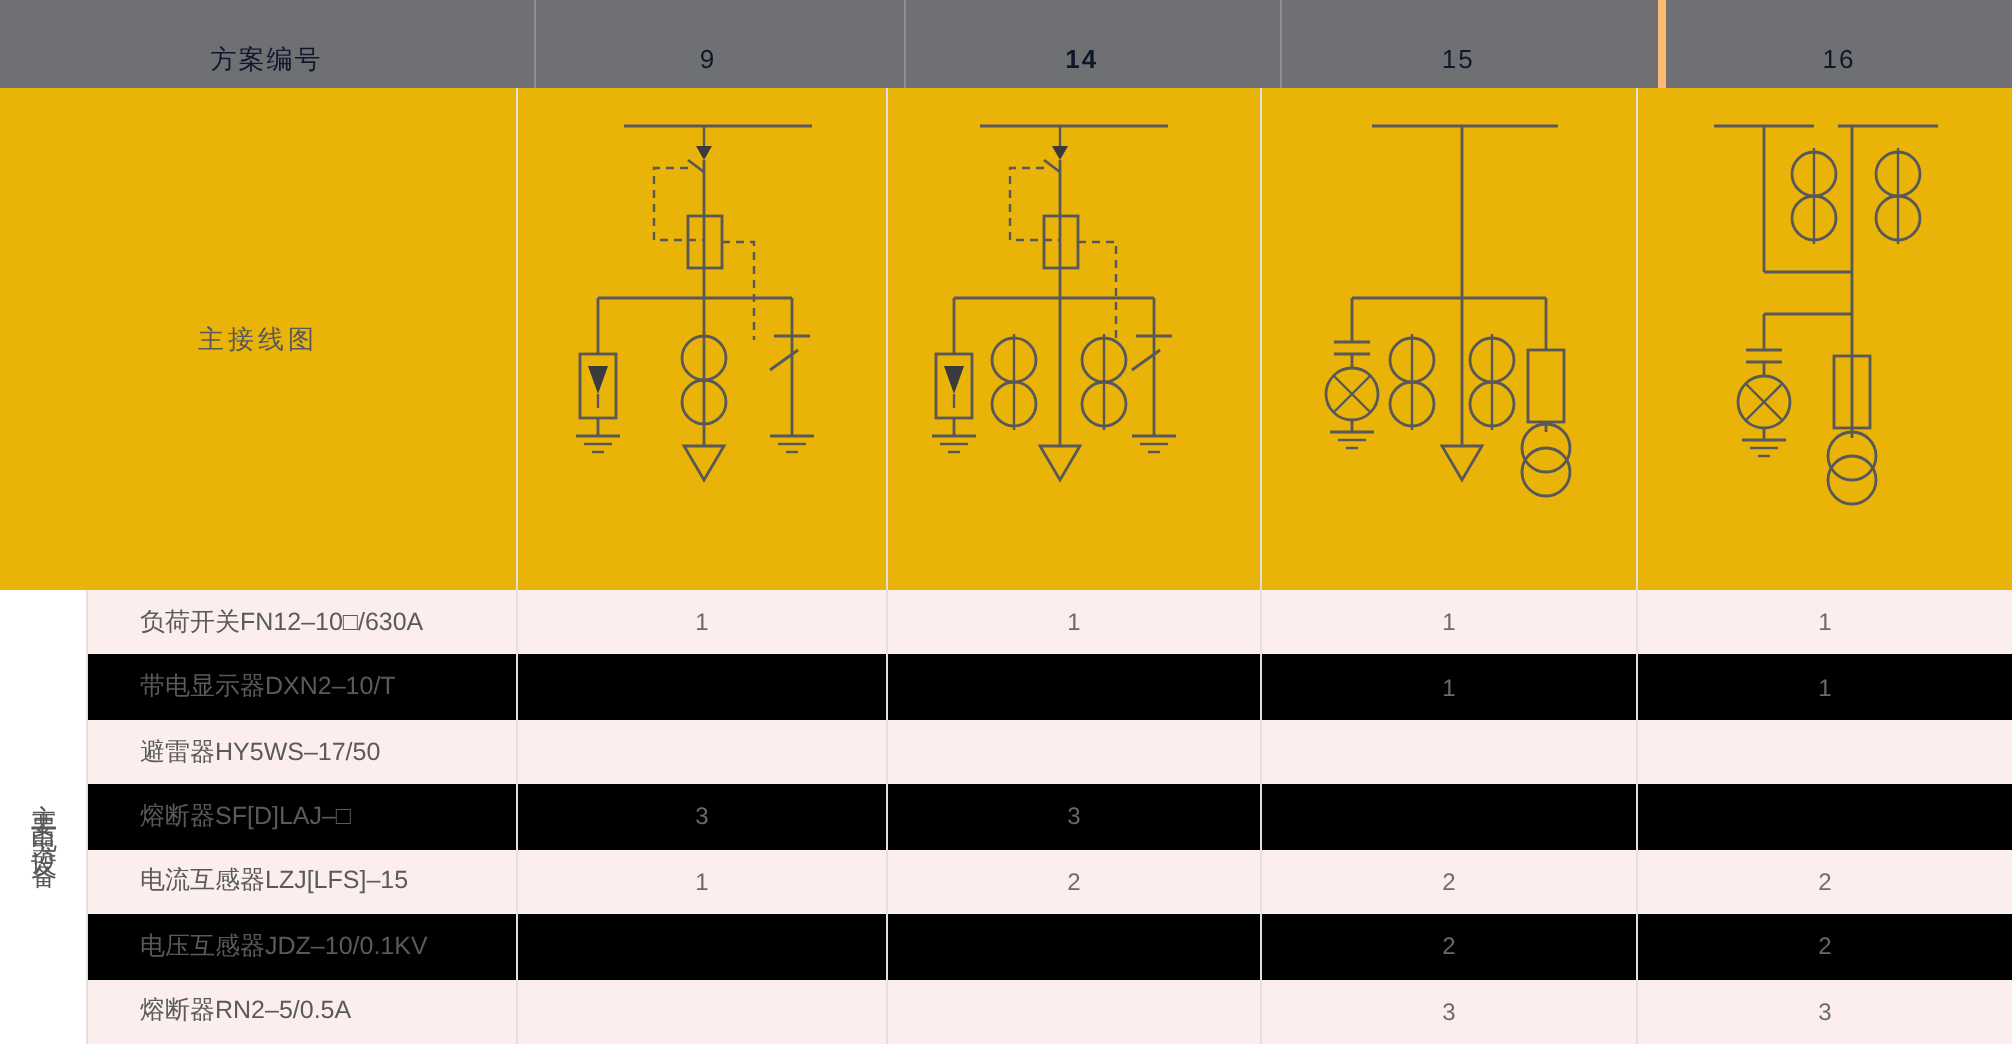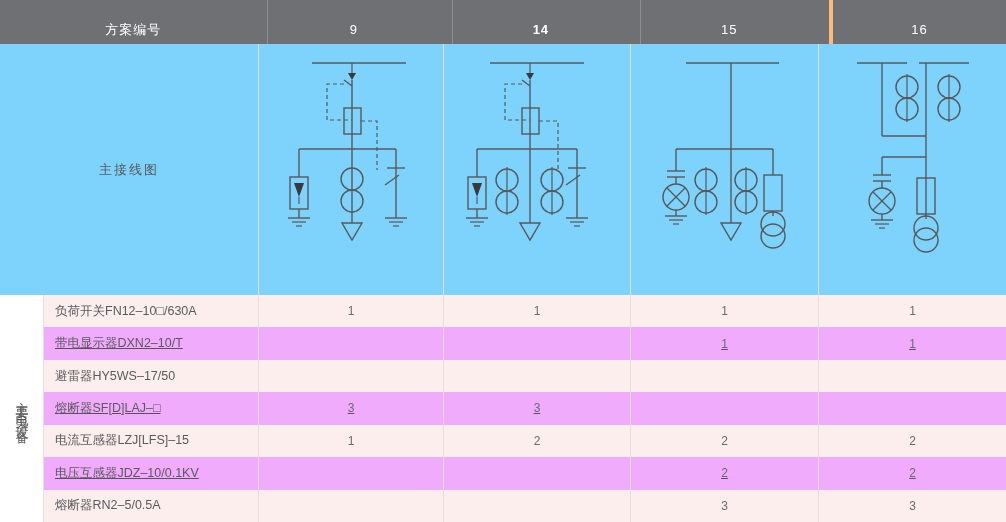--- a/index.html
+++ b/index.html
@@ -28,39 +28,39 @@
     left: 0; top: 0;
     width: 1006px; height: 44px;
     display: flex;
     background: #6e7074;
   }
   .hdr-cell {
     height: 59px;
     display: flex;
     align-items: center;
     justify-content: center;
-    color: #ffffff;
+    color: #0f172a;
     font-size: 13px;
     letter-spacing: 1px;
     box-sizing: border-box;
     margin-left: 12px;
   }
   .hdr-cell.scheme   { width: 258px; }
   .hdr-cell.c13      { width: 185px; border-left: 1px solid #8d8f93; }
   .hdr-cell.c14      { width: 187px; border-left: 1px solid #8d8f93; font-weight: bold; }
   .hdr-cell.c15      { width: 188px; border-left: 1px solid #8d8f93; }
   .hdr-cell.c16      { width: 188px; border-left: 4px solid #fdba74; }
 
   
   .diagram-band {
     position: absolute;
     left: 0; top: 44px;
     width: 1006px; height: 251px;
     display: flex;
-    background: #7dd3fc;
+    background: #eab308;
     border-bottom: 2px solid #d8d4d6;
   }
   .diag-label {
     width: 258px;
     display: flex;
     align-items: center;
     justify-content: center;
     font-size: 13px;
     color: #58585b;
     letter-spacing: 2px;
@@ -103,24 +103,24 @@
     display: flex;
     flex-direction: column;
   }
   .eq-row {
     height: 32.43px;
     display: flex;
     align-items: center;
     box-sizing: border-box;
   }
   .eq-row.odd  { background: #fbeeec; }
-  .eq-row.even { background: #f0abfc; text-decoration: underline; }
+  .eq-row.even { background: #000000; }
   .eq-name {
     width: 214px;
-    padding-left: 11px;
+    padding-left: 26px;
     box-sizing: border-box;
     font-size: 12.5px;
     color: #5a5a5d;
     white-space: nowrap;
   }
   .eq-val {
     display: flex;
     align-items: center;
     justify-content: center;
     font-size: 12px;

